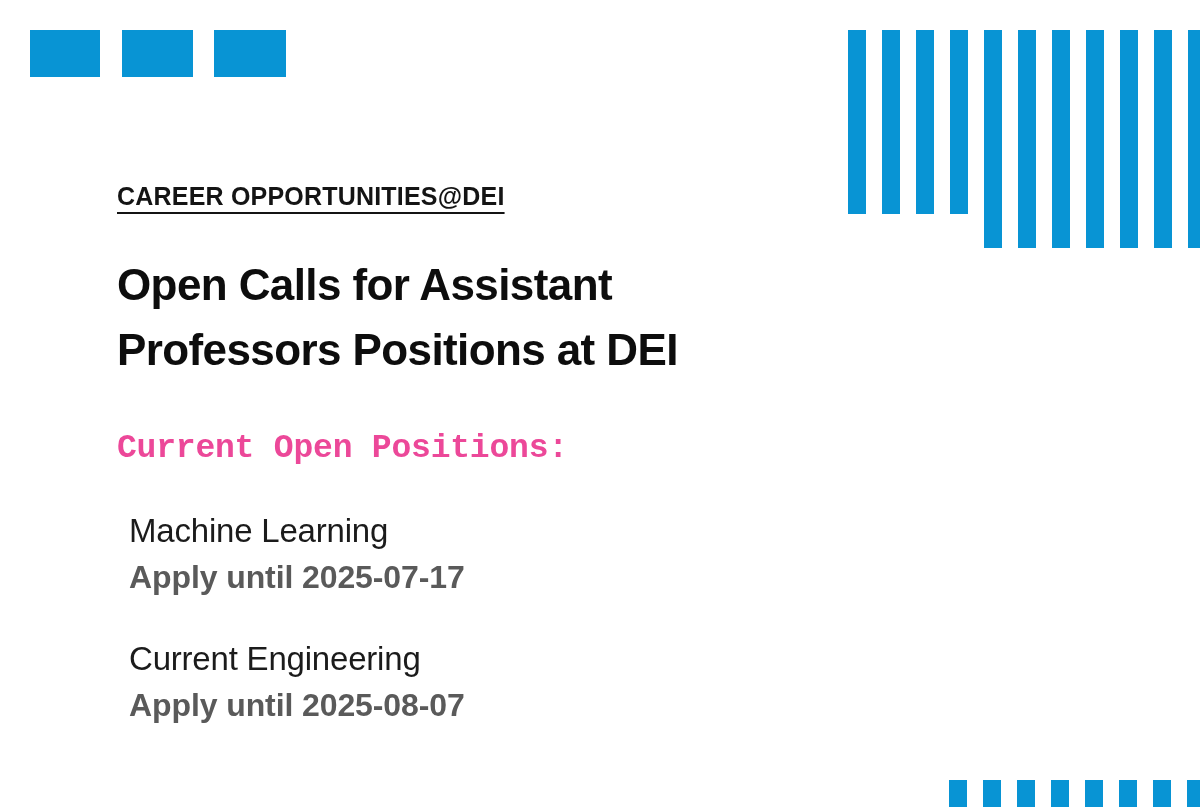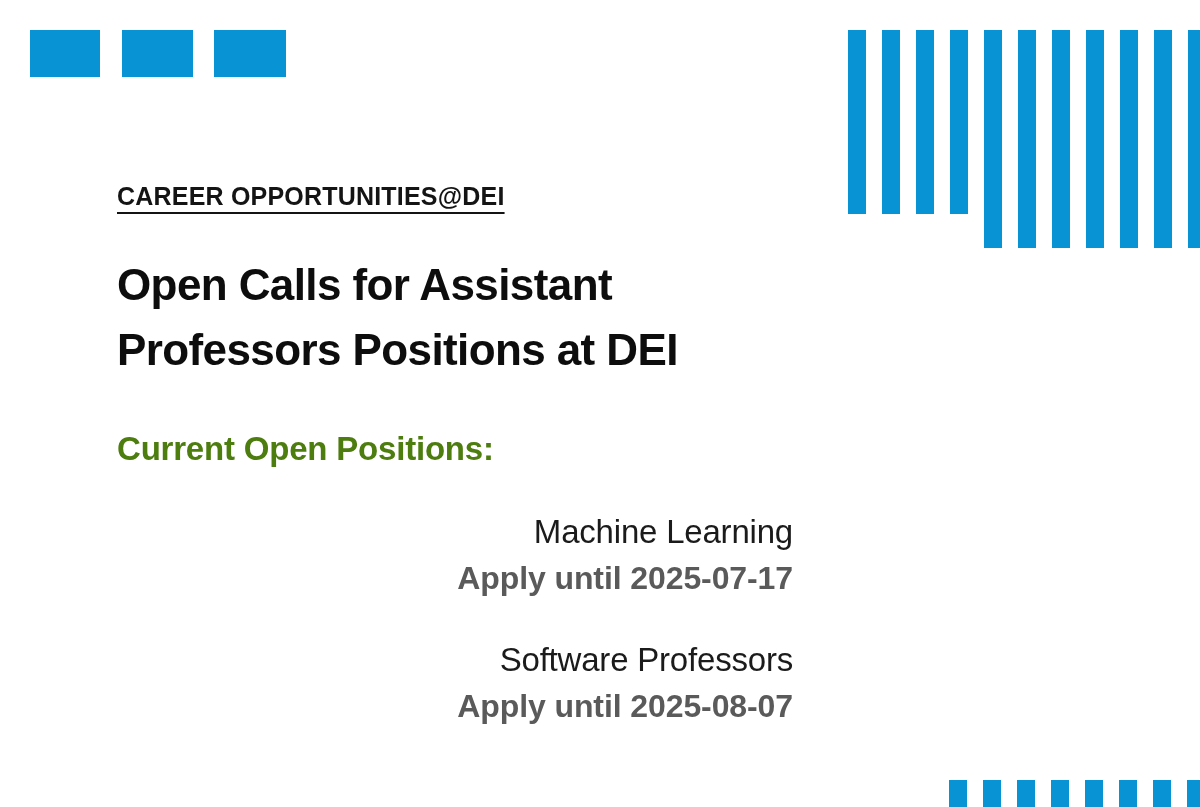--- a/index.html
+++ b/index.html
@@ -59,24 +59,25 @@
     letter-spacing:-0.6px;
     color:#0d0d0d;
     max-width:640px;
   }
 
   #subhead {
     margin-top:48px;
     font-size:33px;
     font-weight:600;
     letter-spacing:-0.2px;
-    color:#4d7c0f;
+    color:#ec4899;
+    font-family:Liberation Mono, monospace;
   }
 
-  #positions { margin-top:44px;text-align:right; }
+  #positions { margin-top:44px; }
 
   .position { margin-bottom:43px; }
   .position:last-child { margin-bottom:0; }
 
   .position-title {
     font-size:33px;
     font-weight:400;
     letter-spacing:-0.2px;
     color:#1b1b1b;
     line-height:40px;
@@ -136,19 +137,19 @@
     <h1 id="headline">Open Calls for Assistant Professors Positions at DEI</h1>
 
     <h2 id="subhead">Current Open Positions:</h2>
 
     <div id="positions">
         <div class="position">
           <div class="position-title">Machine Learning</div>
           <div class="position-deadline">Apply until 2025-07-17</div>
         </div>
         <div class="position">
-          <div class="position-title">Software Professors</div>
+          <div class="position-title">Current Engineering</div>
           <div class="position-deadline">Apply until 2025-08-07</div>
         </div>
       </div>
 
   </div>
 </div>
 
 </body></html>

